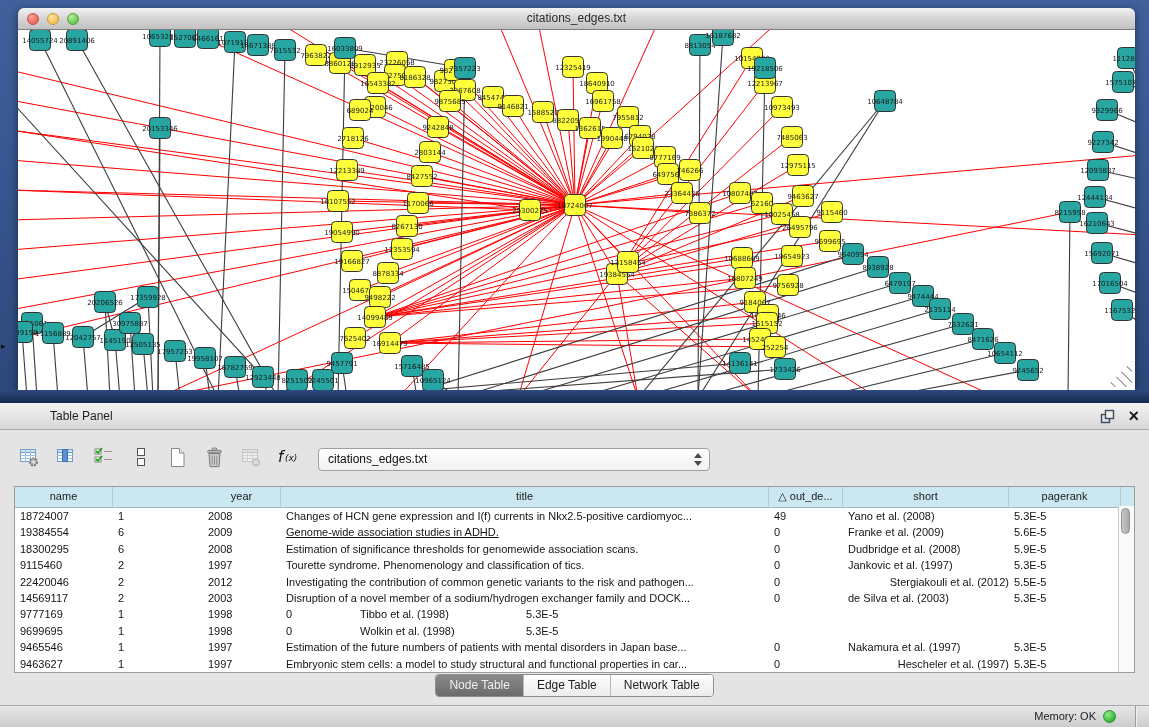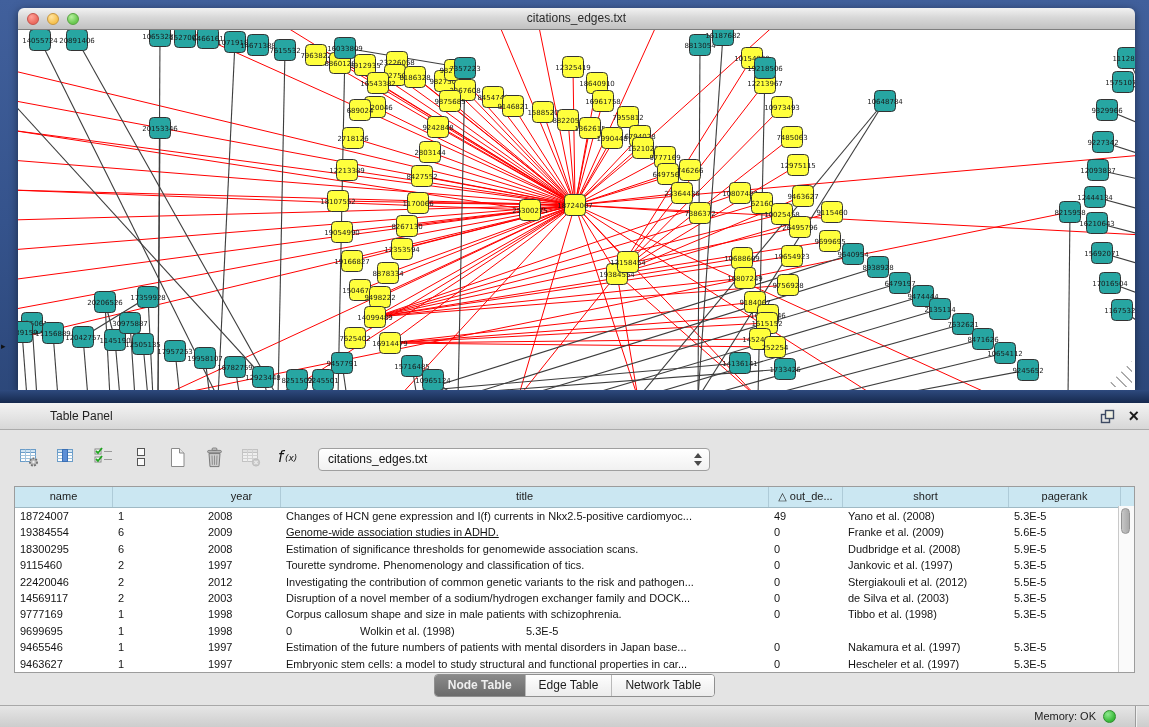--- a/index.html
+++ b/index.html
@@ -57,21 +57,21 @@
   .td { box-sizing:border-box; font-size:11px; color:#141414; line-height:16.5px; padding-left:5px;
         overflow:hidden; white-space:nowrap; flex:0 0 auto; }
   .vscroll { position:absolute; top:19px; right:0; bottom:0; width:15px; background:#FAFAFA; border-left:1px solid #C9C9C9; }
   .vthumb { position:absolute; top:2px; left:2px; width:9px; height:26px; border-radius:5px;
             background:linear-gradient(90deg,#C6C6C6,#A9A9A9); border:1px solid #929292; box-sizing:border-box; }
   .tabs { position:absolute; left:0; right:0; bottom:8px; display:flex; justify-content:center; }
   .seg { display:flex; border:1px solid #8F8F8F; border-radius:4px; overflow:hidden; background:#fff; }
   .tab { font-size:12px; height:21px; line-height:21px; padding:0 13px;
          background:linear-gradient(#FEFEFE,#ECECEC); color:#1D1D1D; border-left:1px solid #B9B9B9; }
   .tab:first-child { border-left:none; }
-  .tab.sel { background:linear-gradient(#8A8A8A,#6B6B6B); color:#EFEFEF;font-weight:bold; }
+  .tab.sel { background:linear-gradient(#8A8A8A,#6B6B6B); color:#EFEFEF; }
 
   
   #statusbar { position:absolute; left:0; top:705px; width:1149px; height:22px;
                background:linear-gradient(#E6E6E6,#CDCDCD); border-top:1px solid #A8A8A8; box-sizing:border-box; }
   .mem { position:absolute; right:53px; font-size:11px; line-height:20px; color:#222; }
   .led { position:absolute; right:33px; top:4px; width:13px; height:13px; border-radius:50%;
          background:radial-gradient(circle at 35% 30%,#8FE98F,#3CBC3C 65%,#2F9E2F); border:1px solid #2E8F2E; box-sizing:border-box; }
   .sdiv { position:absolute; right:13px; top:0; bottom:0; width:1px; background:#9B9B9B; box-shadow:1px 0 0 #F0F0F0; }
 </style>
 </head>
@@ -916,37 +916,36 @@
             <div class="td" style="width: 74px;">0</div>
             <div class="td" style="width: 166px;">Jankovic et al. (1997)</div>
             <div class="td" style="width: 112px;">5.3E-5</div>
           </div>
           <div class="tr">
             <div class="td" style="width: 98px;">22420046</div>
             <div class="td" style="width: 90px;">2</div>
             <div class="td" style="width: 78px;">2012</div>
             <div class="td" style="width: 488px;">Investigating the contribution of common genetic variants to the risk and pathogen...</div>
             <div class="td" style="width: 74px;">0</div>
-            <div class="td" style="width: 166px;">Stergiakouli et al. (2012)</div>
+            <div class="td" style="width: 166px; text-align: right;">Stergiakouli et al. (2012)</div>
             <div class="td" style="width: 112px;">5.5E-5</div>
           </div>
           <div class="tr">
             <div class="td" style="width: 98px;">14569117</div>
             <div class="td" style="width: 90px;">2</div>
             <div class="td" style="width: 78px;">2003</div>
             <div class="td" style="width: 488px;">Disruption of a novel member of a sodium/hydrogen exchanger family and DOCK...</div>
             <div class="td" style="width: 74px;">0</div>
             <div class="td" style="width: 166px;">de Silva et al. (2003)</div>
             <div class="td" style="width: 112px;">5.3E-5</div>
           </div>
           <div class="tr">
             <div class="td" style="width: 98px;">9777169</div>
             <div class="td" style="width: 90px;">1</div>
             <div class="td" style="width: 78px;">1998</div>
-            <div class="td" style="width: 488px;">Corpus callosum shape and size in male patients with schizophrenia.</div>
             <div class="td" style="width: 74px;">0</div>
             <div class="td" style="width: 166px;">Tibbo et al. (1998)</div>
             <div class="td" style="width: 112px;">5.3E-5</div>
           </div>
           <div class="tr">
             <div class="td" style="width: 98px;">9699695</div>
             <div class="td" style="width: 90px;">1</div>
             <div class="td" style="width: 78px;">1998</div>
             <div class="td" style="width: 74px;">0</div>
             <div class="td" style="width: 166px;">Wolkin et al. (1998)</div>
@@ -960,21 +959,21 @@
             <div class="td" style="width: 74px;">0</div>
             <div class="td" style="width: 166px;">Nakamura et al. (1997)</div>
             <div class="td" style="width: 112px;">5.3E-5</div>
           </div>
           <div class="tr">
             <div class="td" style="width: 98px;">9463627</div>
             <div class="td" style="width: 90px;">1</div>
             <div class="td" style="width: 78px;">1997</div>
             <div class="td" style="width: 488px;">Embryonic stem cells: a model to study structural and functional properties in car...</div>
             <div class="td" style="width: 74px;">0</div>
-            <div class="td" style="width: 166px;">Hescheler et al. (1997)</div>
+            <div class="td" style="width: 166px; text-align: right;">Hescheler et al. (1997)</div>
             <div class="td" style="width: 112px;">5.3E-5</div>
           </div>
         </div>
       <div class="vscroll">
         <div class="vthumb"></div>
       </div>
     </div>
     <div class="tabs">
       <div class="seg" id="tabseg">
           <span class="tab sel">Node Table</span>

